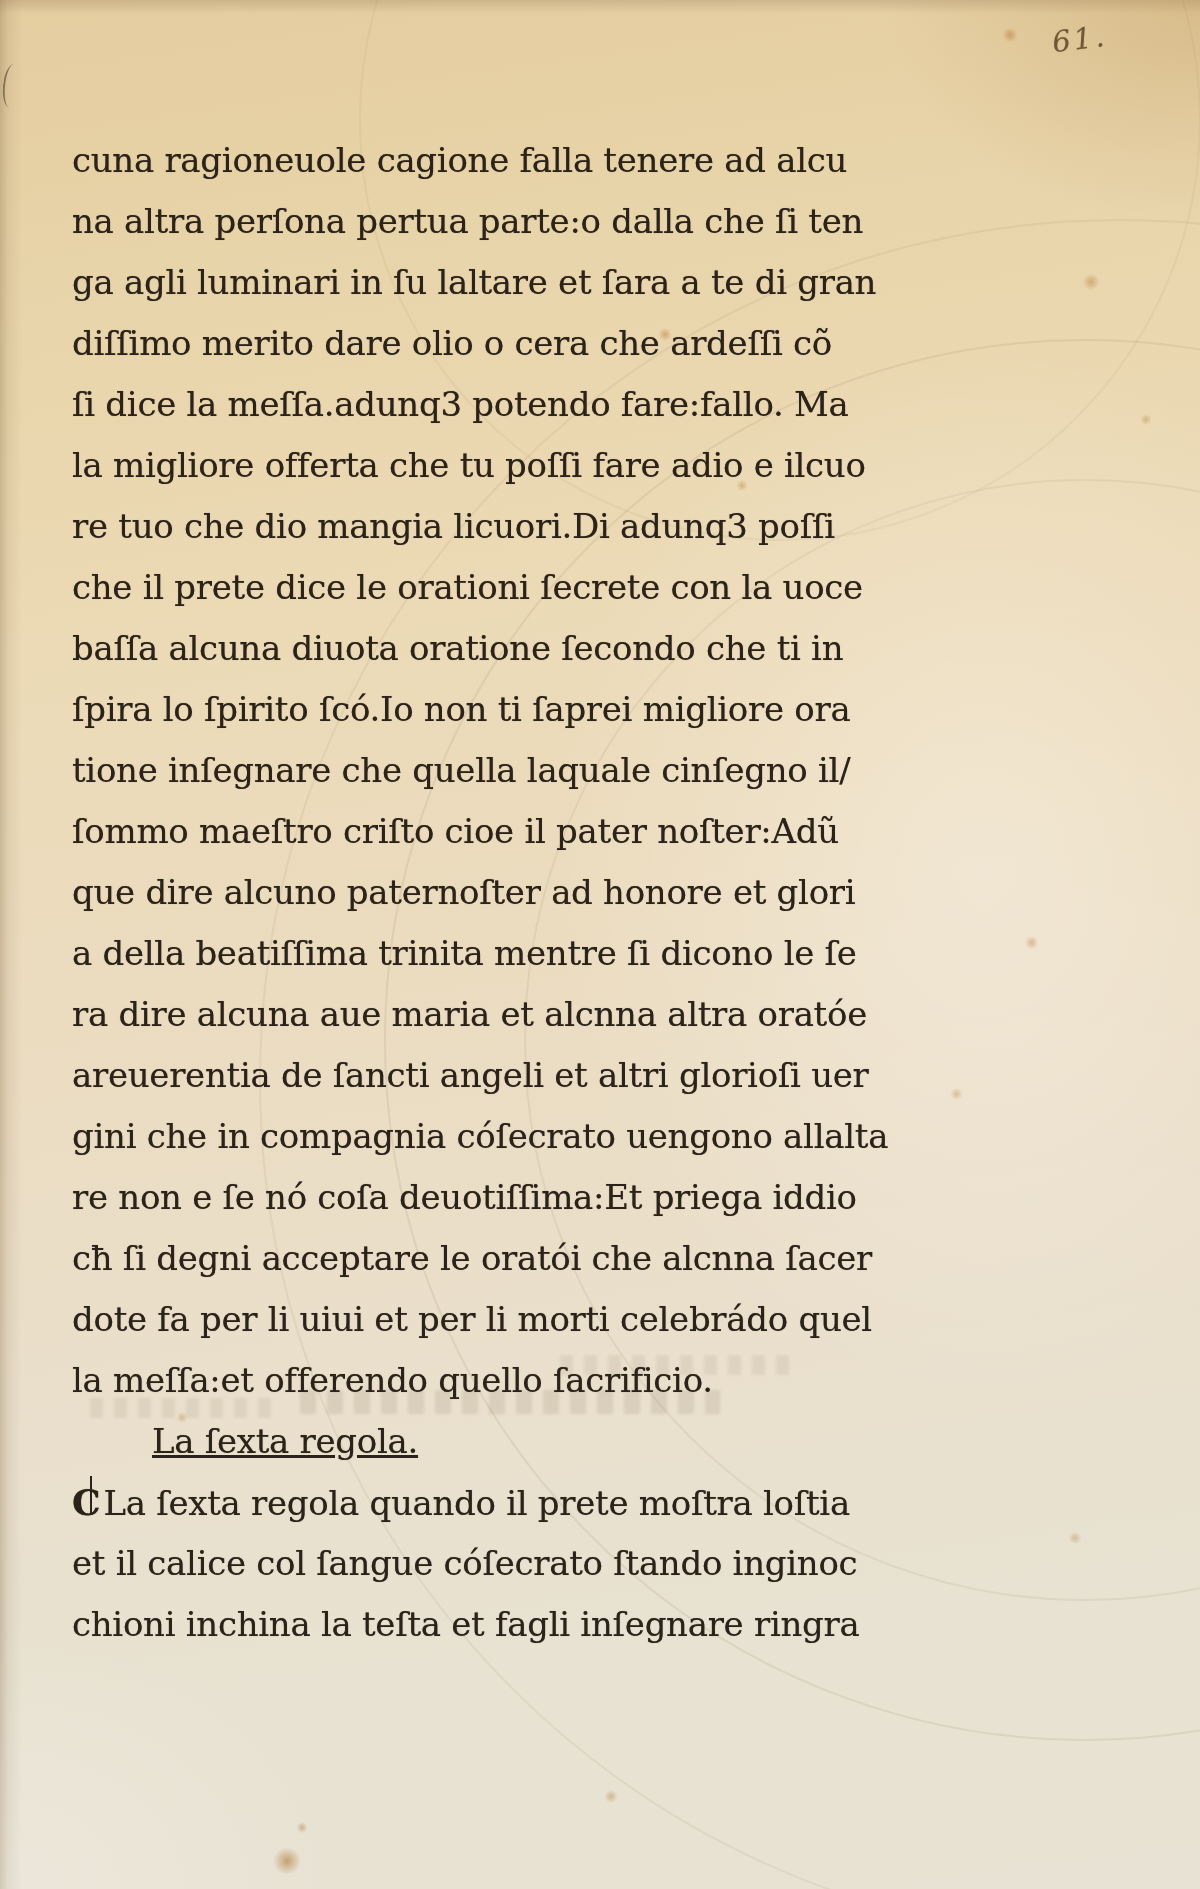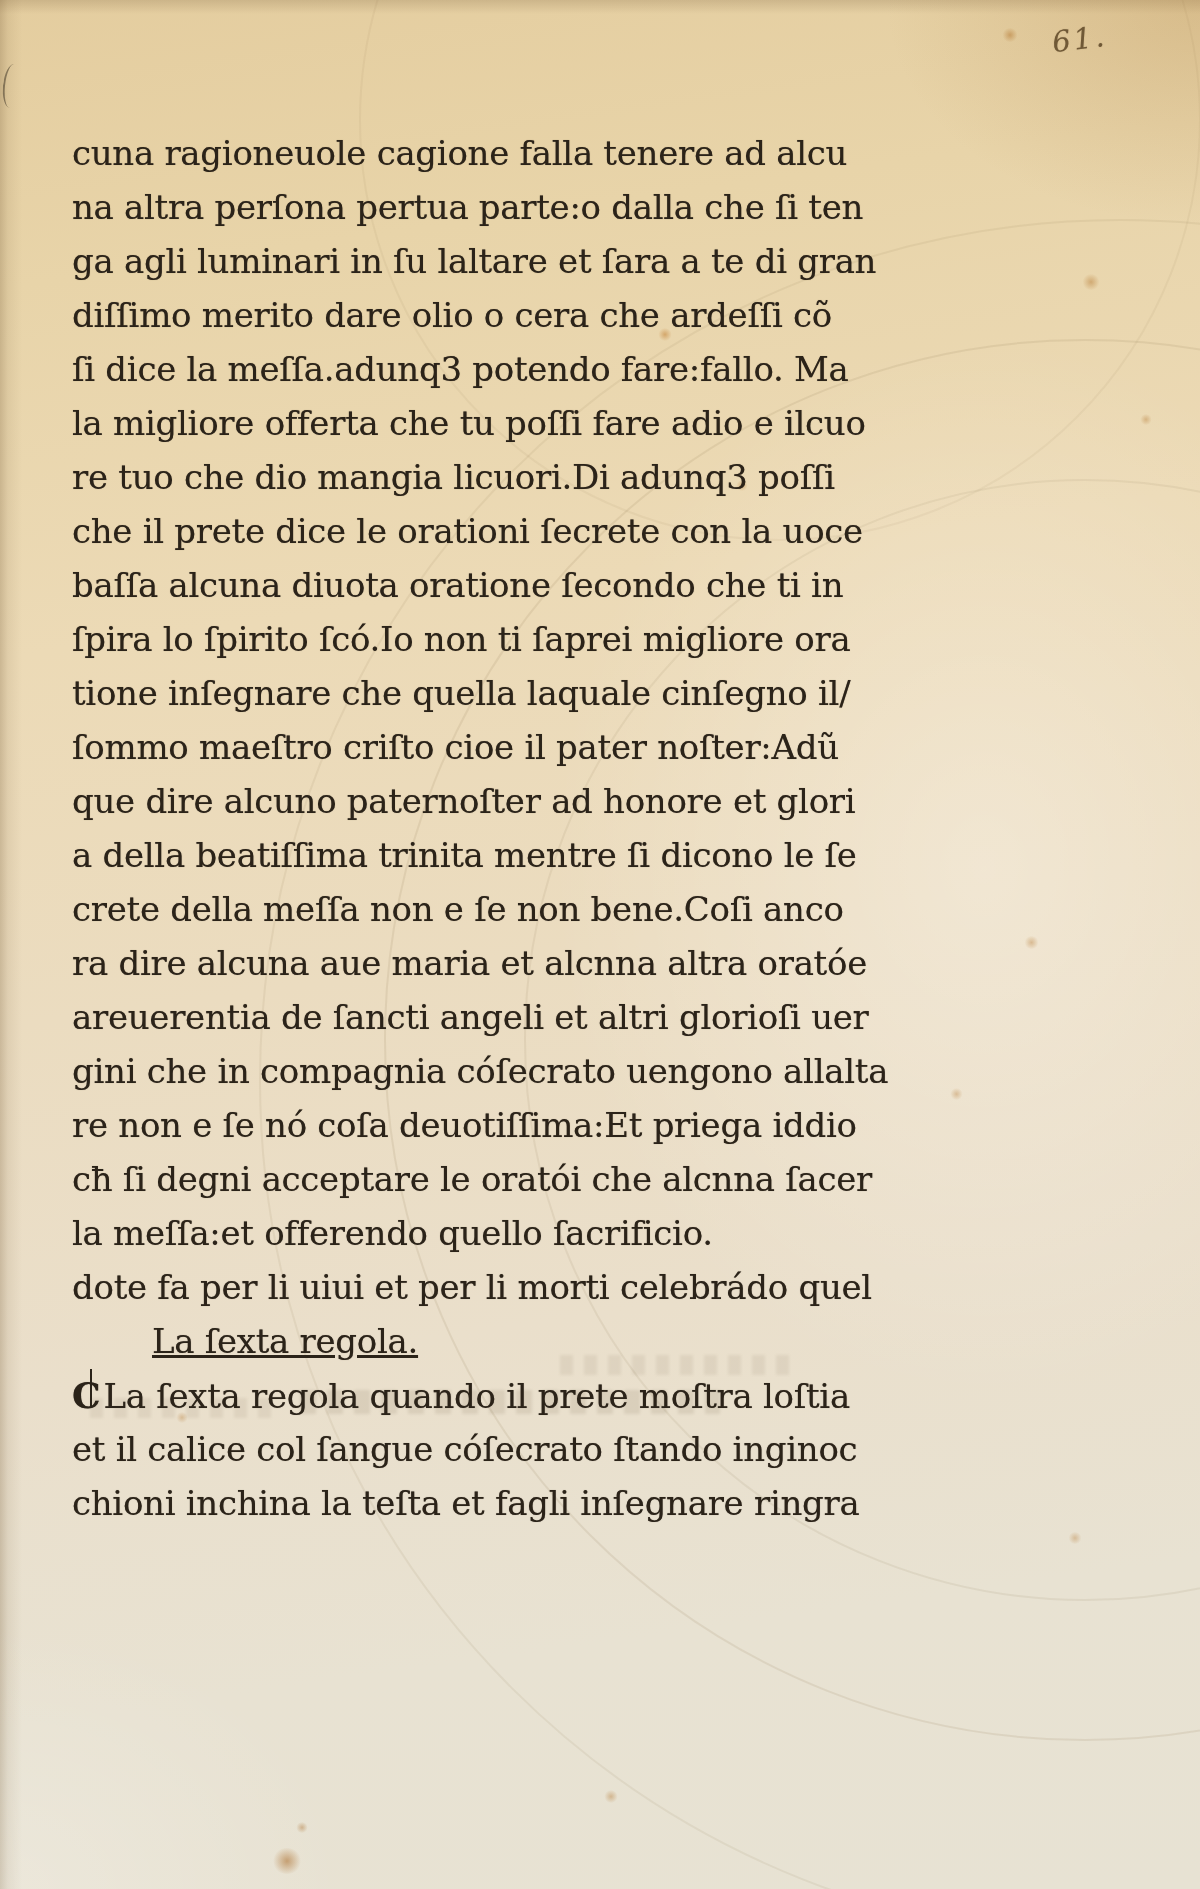--- a/index.html
+++ b/index.html
@@ -18,21 +18,21 @@
       linear-gradient(180deg, rgba(118,92,56,0.22) 0px, rgba(118,92,56,0) 14px);
   }
   
   .arcs{position:absolute;inset:0;pointer-events:none;}
   
   .textblock{
     position:absolute;left:72px;top:126px;width:760px;
     font-size:34px;line-height:54px;letter-spacing:-0.3px;
     color:#2b2319;text-shadow:0 0 0.7px rgba(43,35,25,0.55);
   }
-  .line{white-space:nowrap;height:54px;}
+  .line{white-space:nowrap;height:54px;margin-top:7px;}
   .heading{padding-left:80px;text-decoration:underline;}
   .pilcrow{position:relative;display:inline-block;font-weight:bold;font-size:1.06em;margin-right:3px;}
   .pilcrow::after{content:"";position:absolute;left:0.50em;top:0.02em;width:0.065em;height:1.06em;background:#2b2319;}
   
   .folio{
     position:absolute;left:1052px;top:22px;
     font-style:italic;font-size:29px;letter-spacing:3px;
     color:rgba(102,80,47,0.88);transform:rotate(-7deg);
     text-shadow:0 0 1px rgba(102,80,47,0.4);
   }
@@ -90,28 +90,27 @@
     <div class="line">ſi dice la meſſa.adunq3 potendo fare:fallo. Ma</div>
     <div class="line">la migliore offerta che tu poſſi fare adio e ilcuo</div>
     <div class="line">re tuo che dio mangia licuori.Di adunq3 poſſi</div>
     <div class="line">che il prete dice le orationi ſecrete con la uoce</div>
     <div class="line">baſſa alcuna diuota oratione ſecondo che ti in</div>
     <div class="line">ſpira lo ſpirito ſcó.Io non ti ſaprei migliore ora</div>
     <div class="line">tione inſegnare che quella laquale cinſegno il/</div>
     <div class="line">ſommo maeſtro criſto cioe il pater noſter:Adũ</div>
     <div class="line">que dire alcuno paternoſter ad honore et glori</div>
     <div class="line">a della beatiſſima trinita mentre ſi dicono le ſe</div>
-    <div class="line">crete della meſſa non e ſe non bene.Coſi anco</div>
     <div class="line">ra dire alcuna aue maria et alcnna altra oratóe</div>
     <div class="line">areuerentia de ſancti angeli et altri glorioſi uer</div>
     <div class="line">gini che in compagnia cóſecrato uengono allalta</div>
     <div class="line">re non e ſe nó coſa deuotiſſima:Et priega iddio</div>
     <div class="line">cħ ſi degni acceptare le oratói che alcnna ſacer</div>
+    <div class="line">dote fa per li uiui et per li morti celebrádo quel</div>
     <div class="line">la meſſa:et offerendo quello ſacrificio.</div>
-    <div class="line">dote fa per li uiui et per li morti celebrádo quel</div>
 
     <div class="line heading">La ſexta regola.</div>
 
     <div class="line">
       <span class="pilcrow">C</span><span>La ſexta regola quando il prete moſtra loſtia</span>
     </div>
     <div class="line">et il calice col ſangue cóſecrato ſtando inginoc</div>
     <div class="line">chioni inchina la teſta et fagli inſegnare ringra</div>
   </div>
 

